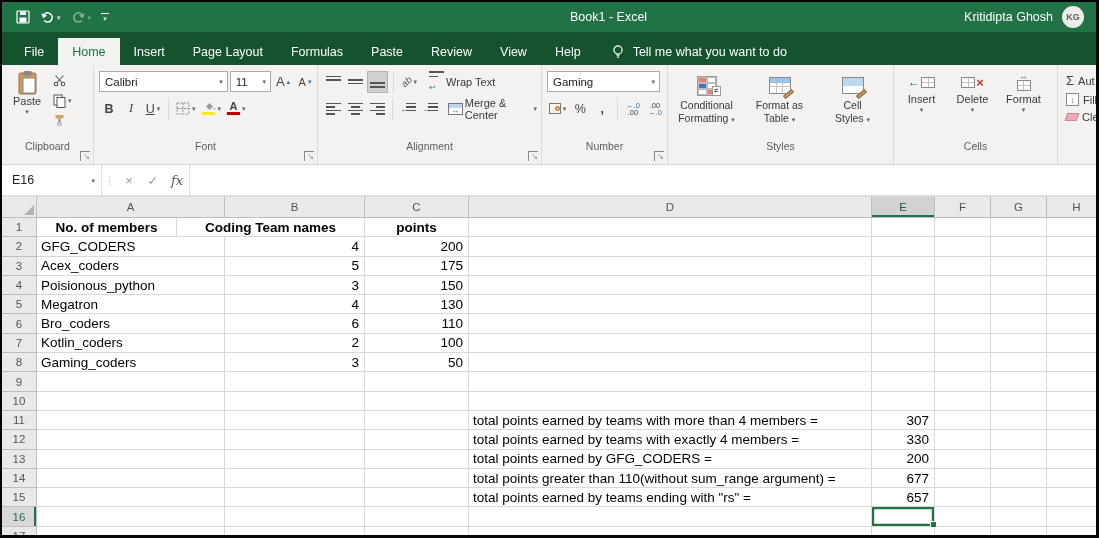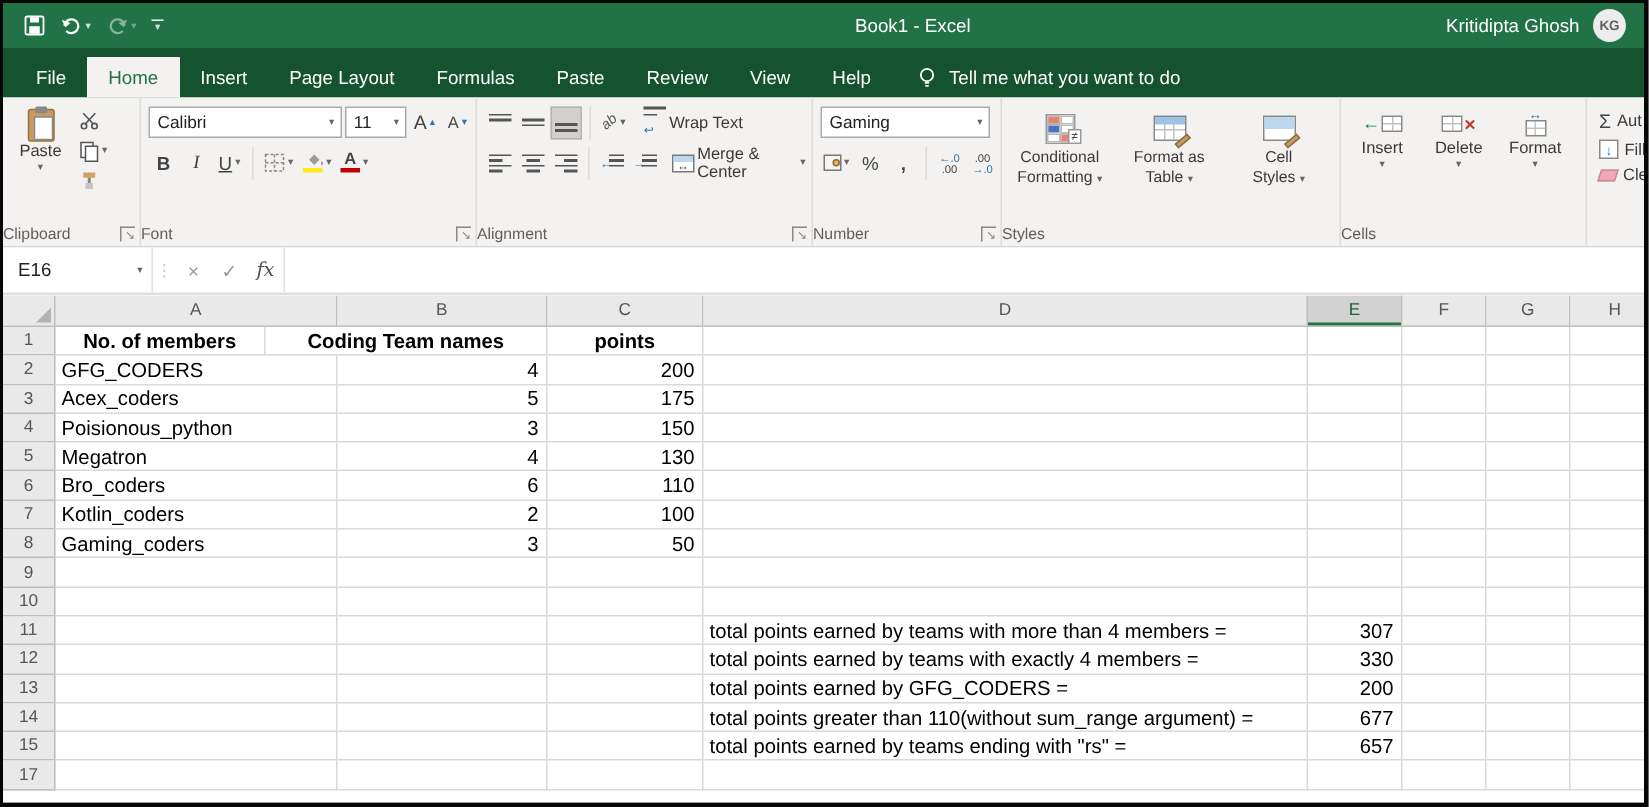--- a/index.html
+++ b/index.html
@@ -32,21 +32,21 @@
   .tab{ height:27px; display:flex; align-items:center; padding:0 14px; color:#fff;
     font-size:12.5px; cursor:default; }
   .tab.active{ background:#f3f2f1; color:#217346; }
   .tellme{ display:flex; align-items:center; gap:8px; color:#fff; font-size:12.5px;
     height:27px; margin-left:16px; }
 
   
   .ribbon{ flex:none; height:100px; background:#f3f2f1; border-bottom:1px solid #d8d6d4;
     display:flex; overflow:hidden; }
   .rgroup{ position:relative; flex:none; border-right:1px solid #dedcda; padding:3px 2px 18px 2px; }
-  .rgl{ position:absolute; bottom:2px; left:0; right:0; font-size:10.5px;
+  .rgl{ position:absolute; bottom:12px; left:0; right:0; text-align:center; font-size:10.5px;
     color:#605e5c; }
   .launcher{ position:absolute; right:3px; bottom:3px; width:10px; height:10px;
     border-top:1px solid #8a8886; border-left:1px solid #8a8886; font-size:8px; line-height:9px;
     text-align:right; color:#8a8886; }
   .rrow{ display:flex; align-items:center; height:27px; padding-left:3px; gap:2px; }
   .combo{ background:#fff; border:1px solid #abaaa9; height:21px; display:flex;
     align-items:center; justify-content:space-between; font-size:11.5px; color:#222;
     padding:0 4px 0 5px; }
   .sb{ height:22px; min-width:20px; display:flex; align-items:center; justify-content:center;
     font-size:12.5px; color:#444; gap:2px; padding:0 2px; }
@@ -714,20 +714,31 @@
         <div class="cell" style="width: 188px;"></div>
         <div class="cell" style="width: 140px;"></div>
         <div class="cell" style="width: 104px;"></div>
         <div class="cell" style="width: 403px;">total points earned by teams ending with "rs" =</div>
         <div class="cell num" style="width: 63px;">657</div>
         <div class="cell" style="width: 56px;"></div>
         <div class="cell" style="width: 56px;"></div>
         <div class="cell" style="width: 60px;"></div>
       </div>
       <div class="srow">
+        <div class="rhead selhdr">16</div>
+        <div class="cell" style="width: 188px;"></div>
+        <div class="cell" style="width: 140px;"></div>
+        <div class="cell" style="width: 104px;"></div>
+        <div class="cell" style="width: 403px;"></div>
+        <div class="cell sel" style="width: 63px;"></div>
+        <div class="cell" style="width: 56px;"></div>
+        <div class="cell" style="width: 56px;"></div>
+        <div class="cell" style="width: 60px;"></div>
+      </div>
+      <div class="srow">
         <div class="rhead">17</div>
         <div class="cell" style="width: 188px;"></div>
         <div class="cell" style="width: 140px;"></div>
         <div class="cell" style="width: 104px;"></div>
         <div class="cell" style="width: 403px;"></div>
         <div class="cell" style="width: 63px;"></div>
         <div class="cell" style="width: 56px;"></div>
         <div class="cell" style="width: 56px;"></div>
         <div class="cell" style="width: 60px;"></div>
       </div>

